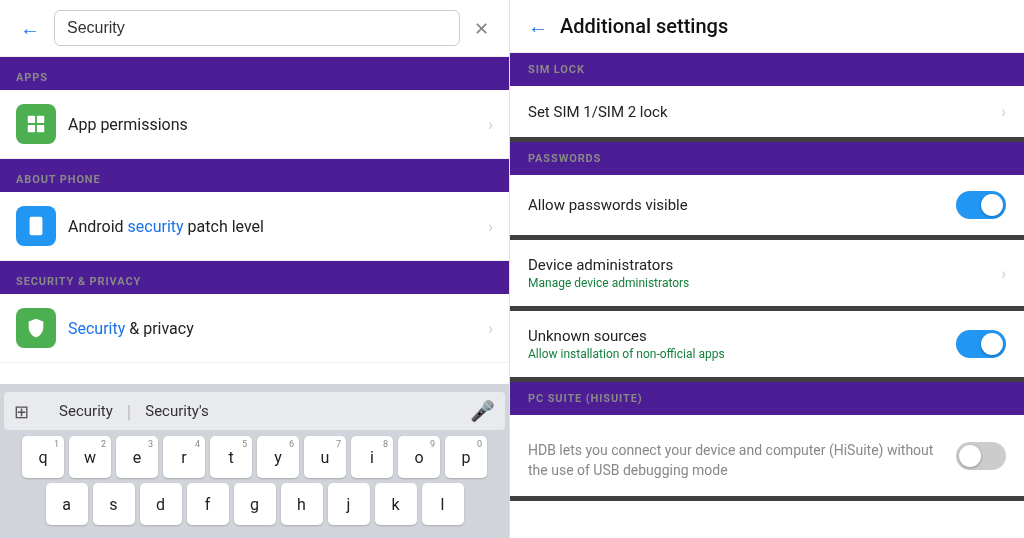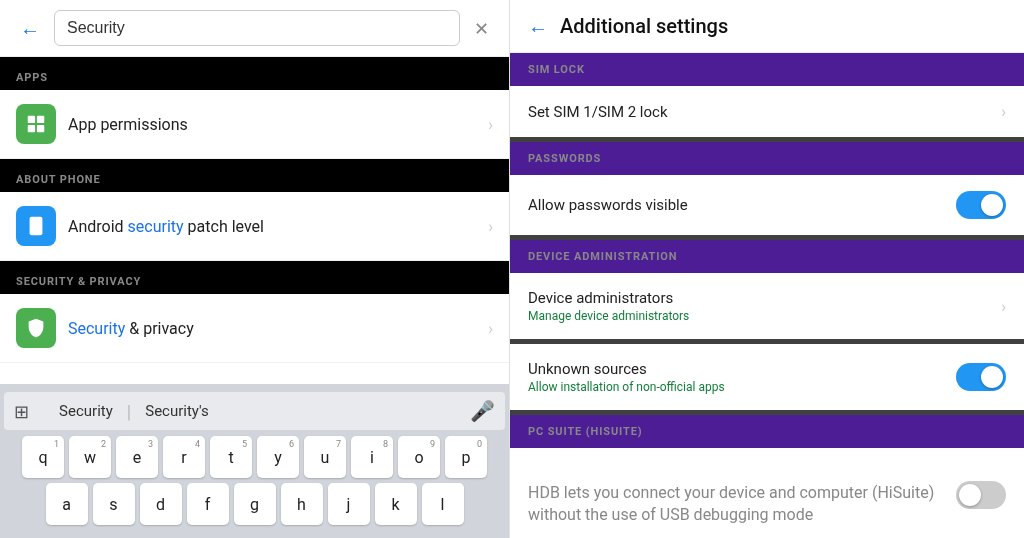--- a/index.html
+++ b/index.html
@@ -58,21 +58,21 @@
       flex: 1;
       overflow-y: auto;
     }
 
     .section-label {
       font-size: 11px;
       font-weight: 700;
       color: #888;
       letter-spacing: 0.08em;
       padding: 14px 16px 6px;
-      background: #000000;
+      background: #4c1d95;
     }
 
     .result-item {
       display: flex;
       align-items: center;
       padding: 14px 16px;
       background: #fff;
       cursor: pointer;
       border-bottom: 1px solid #f0f0f0;
       gap: 12px;
@@ -265,24 +265,24 @@
       background: #fff;
       border-radius: 50%;
       top: 3px;
       box-shadow: 0 1px 3px rgba(0,0,0,0.3);
     }
 
     .toggle.on .toggle-knob { right: 3px; }
     .toggle.off .toggle-knob { left: 3px; }
 
     .hisuite-description {
-      font-size: 16px;
+      font-size: 14px;
       color: #888;
       line-height: 1.4;
-      margin-top: 18px;
+      margin-top: 10px;
     }
   </style>
 </head>
 <body>
 
 <div class="left-panel">
 
   <div class="search-bar">
     <span class="search-back-btn">←</span>
     <input class="search-input" value="Security" style="">
@@ -381,21 +381,20 @@
   <div class="section-header">PASSWORDS</div>
   <div class="settings-item">
     <div class="settings-item-text">
       <div class="settings-item-title">Allow passwords visible</div>
     </div>
     <div class="toggle on">
       <div class="toggle-knob"></div>
     </div>
   </div>
 
-  <div class="section-header">DEVICE ADMINISTRATION</div>
   <div class="settings-item">
     <div class="settings-item-text">
       <div class="settings-item-title">Device administrators</div>
       <div class="settings-item-subtitle">Manage device administrators</div>
     </div>
     <span class="settings-chevron">›</span>
   </div>
   <div class="settings-item">
     <div class="settings-item-text">
       <div class="settings-item-title">Unknown sources</div>

